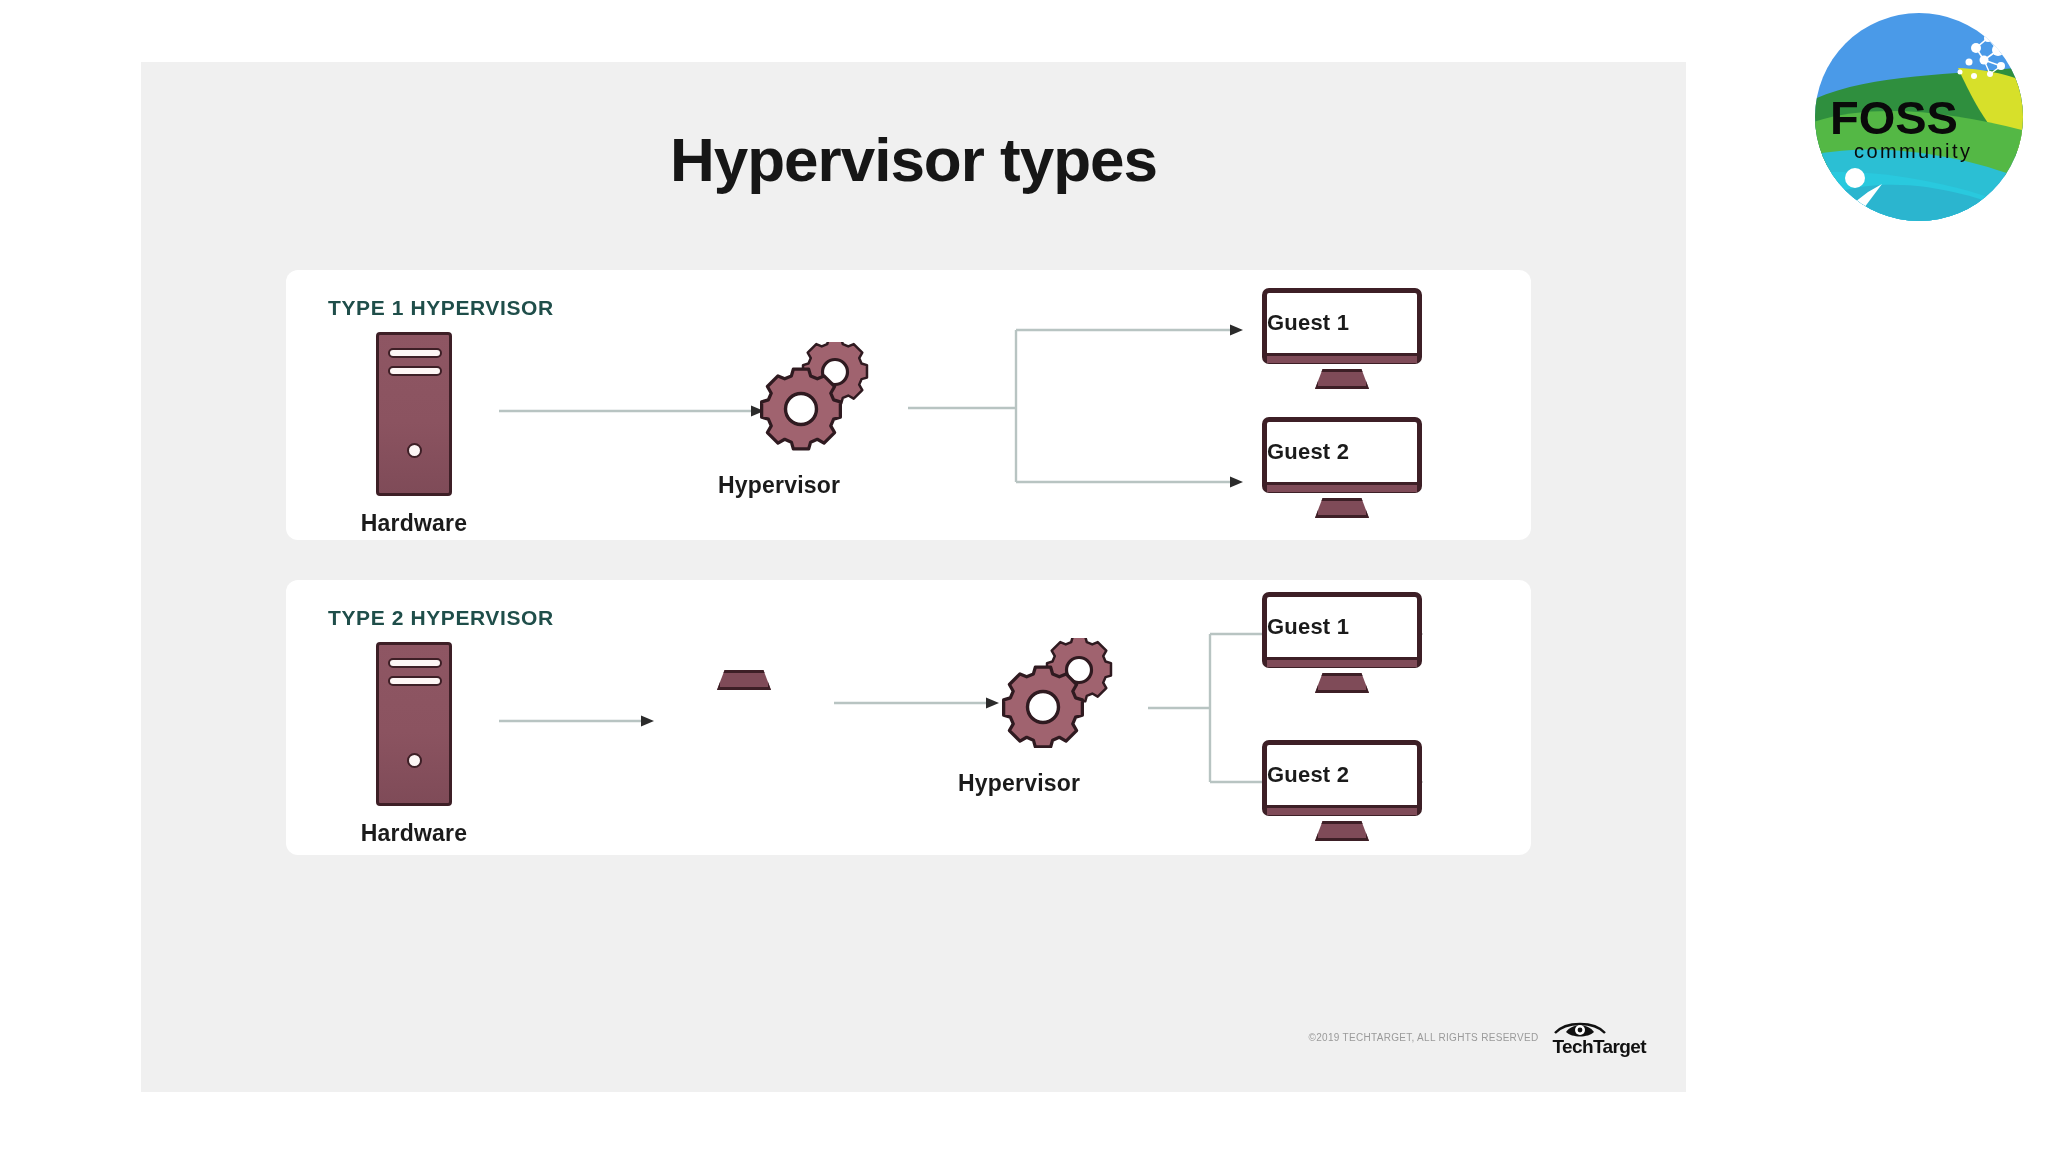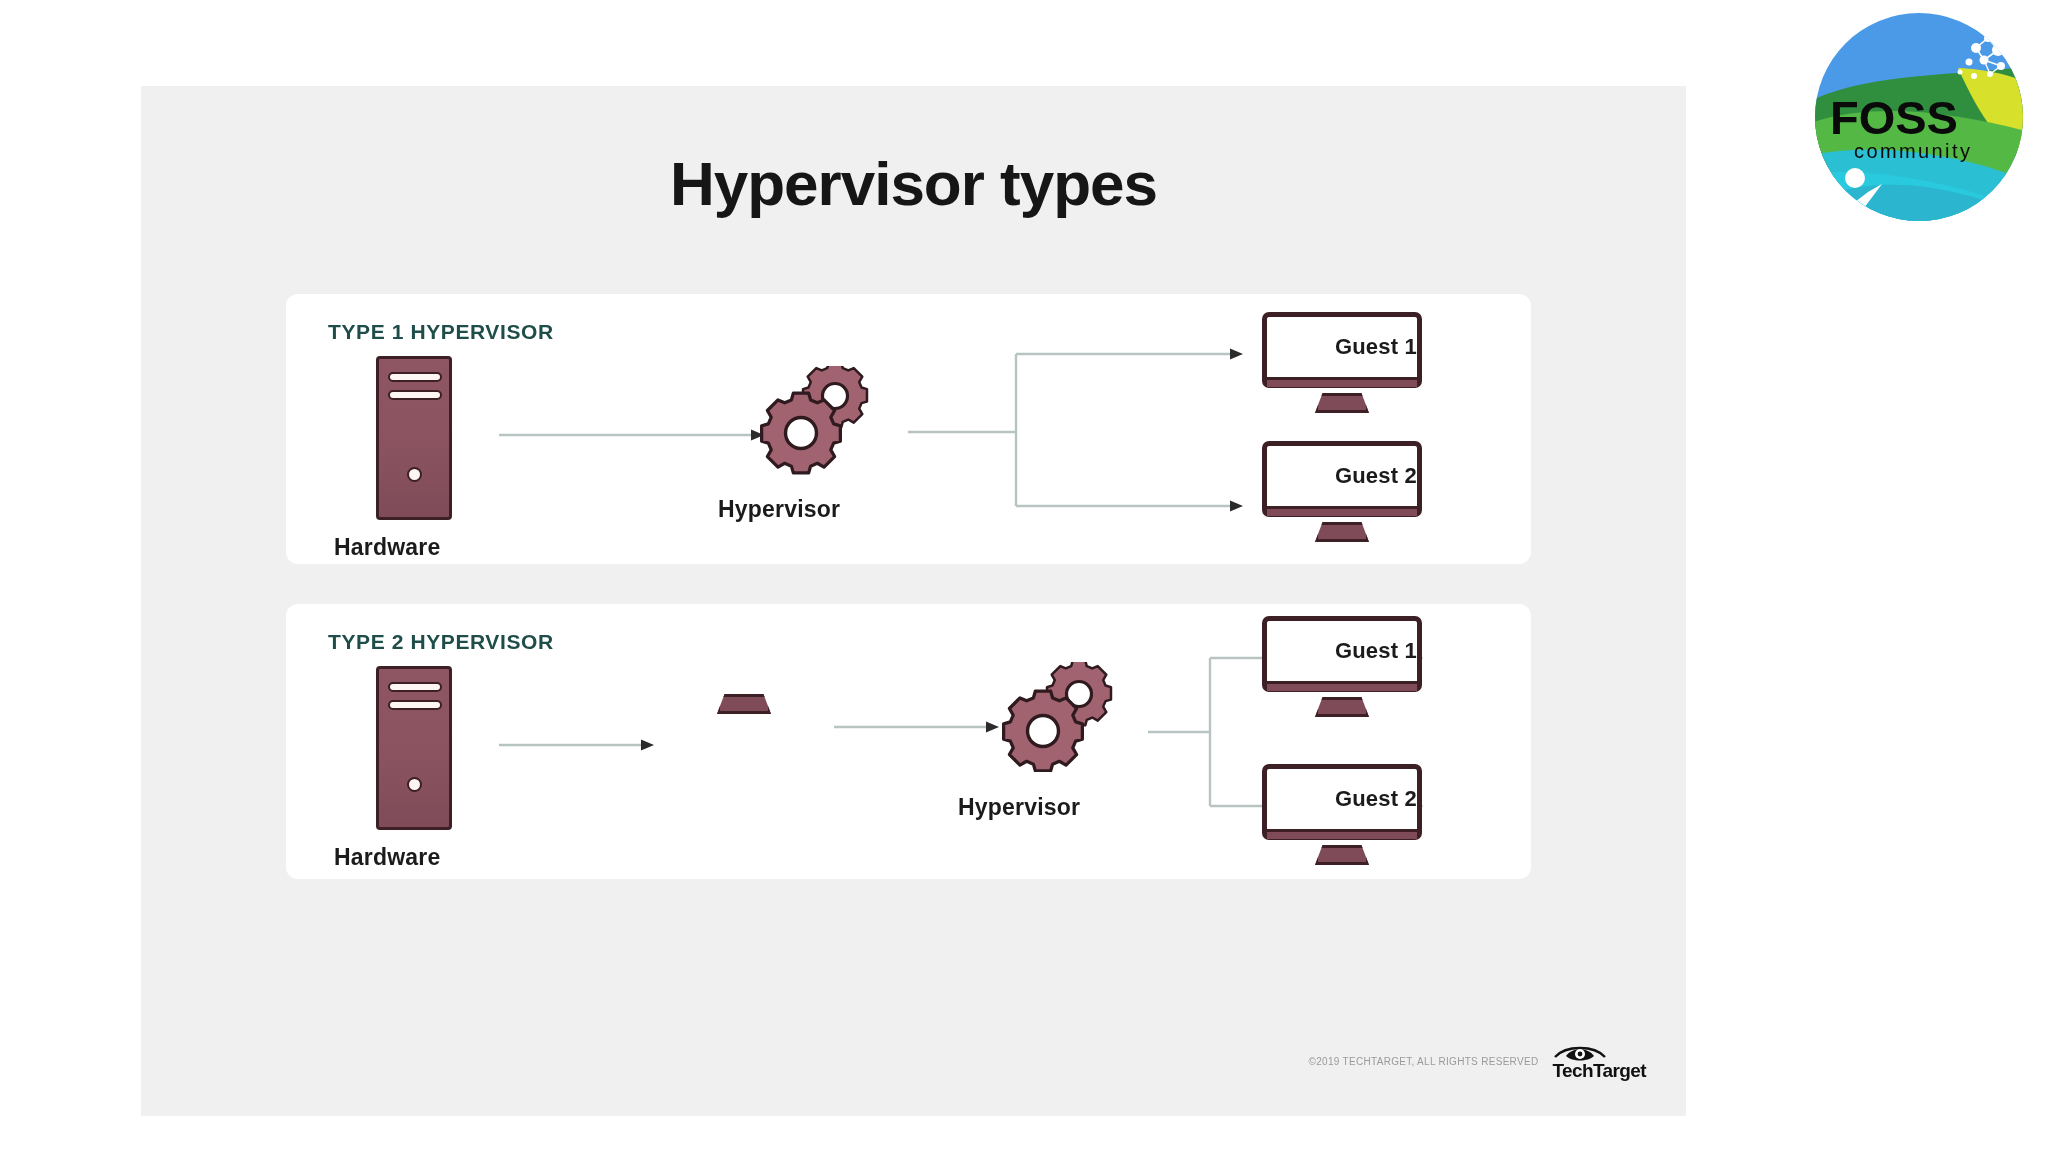--- a/index.html
+++ b/index.html
@@ -16,21 +16,20 @@
   }
 
   
   .slide {
     position: absolute;
     left: 141px;
     top: 62px;
     width: 1545px;
     height: 1030px;
     background: #f0f0f0;
-    margin-top: 24px;
   }
 
   .slide-title {
     position: absolute;
     left: 0;
     top: 62px;
     width: 1545px;
     text-align: center;
     font-size: 62px;
     font-weight: bold;
@@ -64,21 +63,21 @@
   
   .stage {
     position: absolute;
     left: 0;
     top: 0;
     width: 1245px;
     height: 100%;
   }
 
   
-  .tower-wrap { position: absolute; text-align: left; }
+  .tower-wrap { position: absolute; text-align: center; }
   .tower {
     position: relative;
     width: 76px;
     height: 164px;
     margin: 0 auto;
     background: linear-gradient(180deg, #8e5663 0%, #8b5360 55%, #7f4b58 100%);
     border: 3px solid #3d1f26;
     border-radius: 4px;
     box-sizing: border-box;
   }
@@ -124,23 +123,22 @@
   .monitor-screen {
     width: 100%;
     height: 76px;
     background: #ffffff;
     border: 5px solid #3d1f26;
     border-bottom-width: 11px;
     border-radius: 7px;
     box-sizing: border-box;
     display: flex;
     align-items: center;
-    justify-content: flex-end;
+    justify-content: flex-start;
     position: relative;
-    padding-left: 24px;
   }
   .monitor-screen::after {
     content: "";
     position: absolute;
     left: 0; right: 0; bottom: -10px;
     height: 7px;
     background: #7f4b58;
   }
   .monitor-label {
     font-size: 22px;

